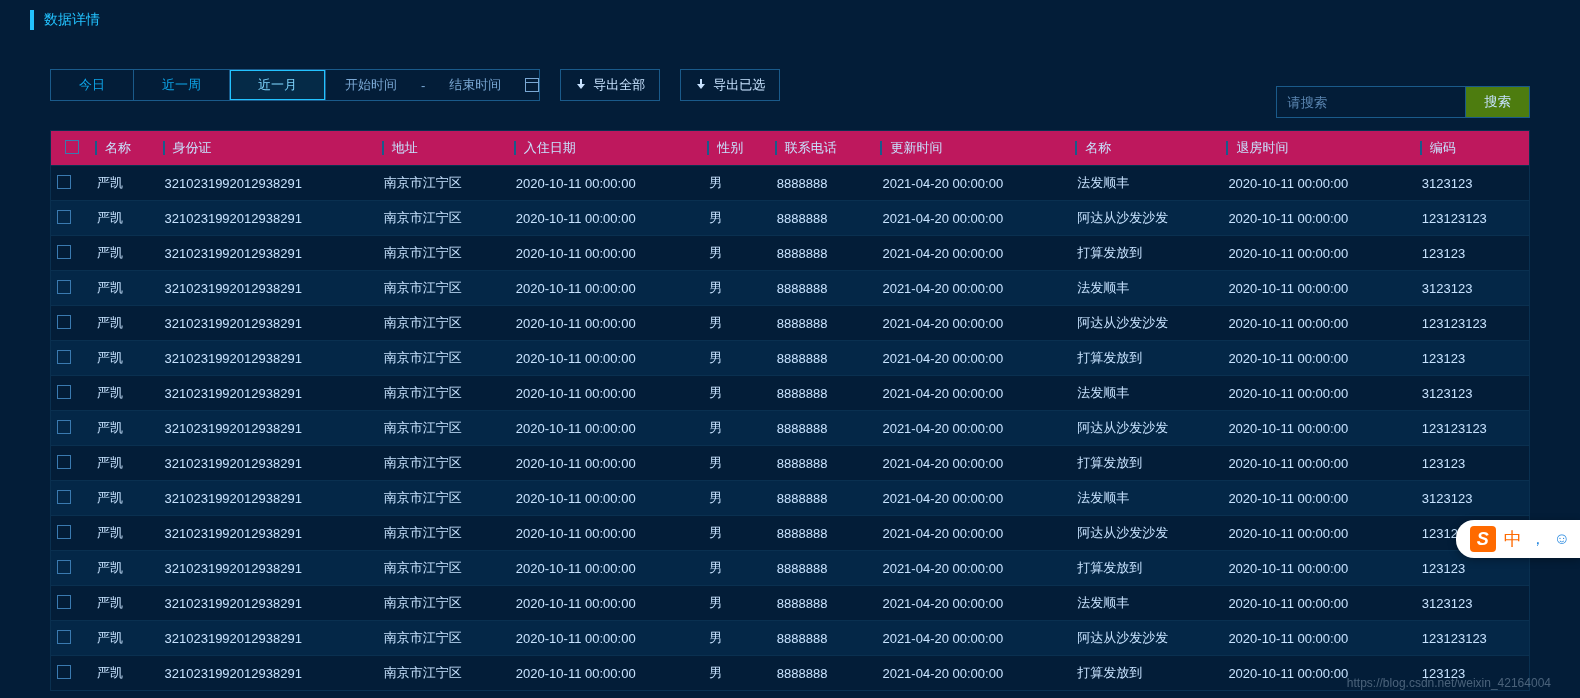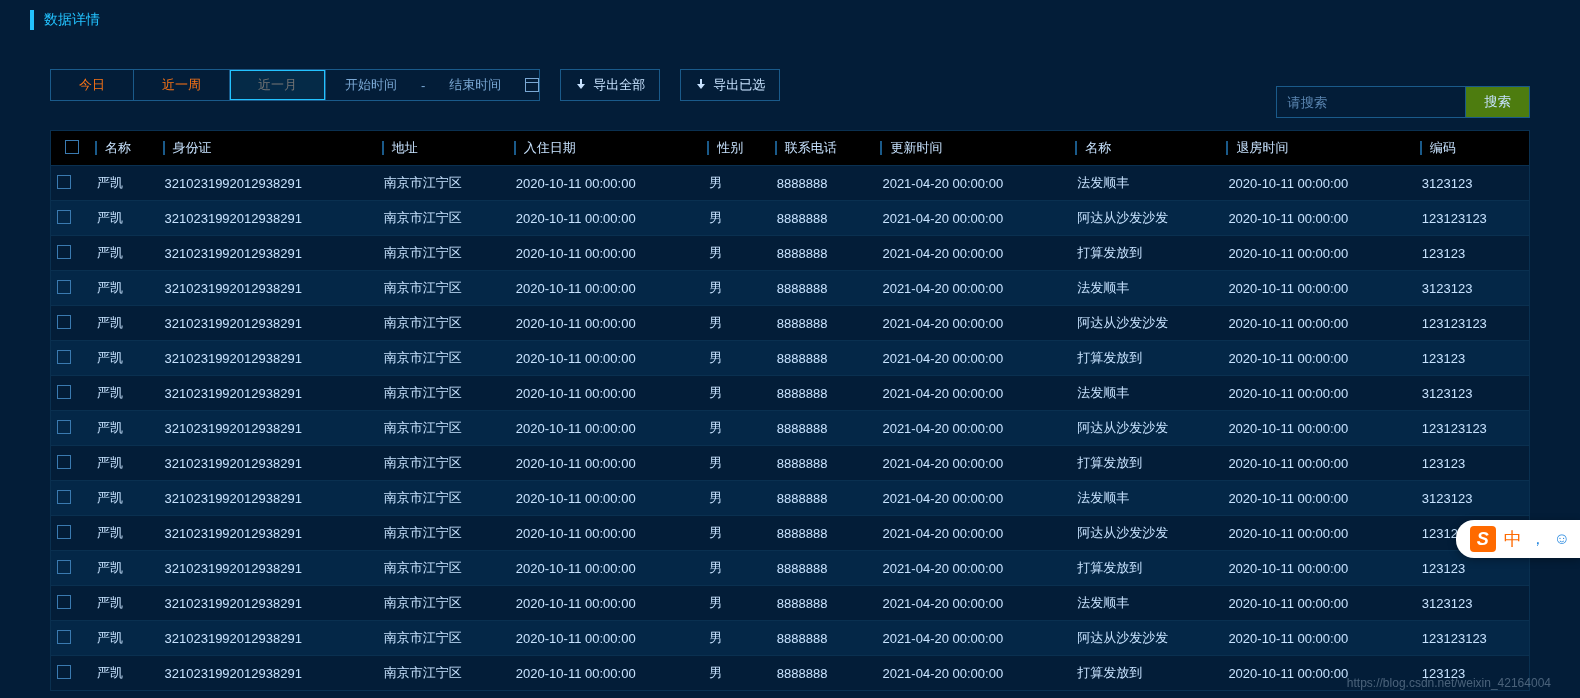--- a/index.html
+++ b/index.html
@@ -34,27 +34,27 @@
   align-items: center;
   padding: 12px 50px;
   gap: 0;
 }
 .tab-group {
   display: flex;
   border: 1px solid #1a5a8a;
 }
 .tab {
   padding: 6px 28px;
-  color: #f97316;
+  color: #0ea5e9;
   cursor: pointer;
   border-right: 1px solid #1a5a8a;
 }
 .tab:last-child { border-right: none; }
 .tab.active {
-  color: #737373;
+  color: #7dd3fc;
   background: rgba(35,200,255,0.08);
   box-shadow: inset 0 0 0 1px #23c3ff;
 }
 .date-range {
   display: flex;
   align-items: center;
   border: 1px solid #1a5a8a;
   border-left: none;
   padding: 6px 0;
   gap: 5px;
@@ -133,21 +133,21 @@
   width: 100%;
   border-collapse: collapse;
 }
 .table th, .table td {
   text-align: left;
   padding: 8px 6px;
   font-weight: normal;
   white-space: nowrap;
 }
 .table thead tr {
-  background: #000000;
+  background: #be185d;
 }
 .table th {
   position: relative;
   padding-left: 14px;
 }
 .table th::before {
   content: "";
   position: absolute;
   left: 4px; top: 50%;
   transform: translateY(-50%);

